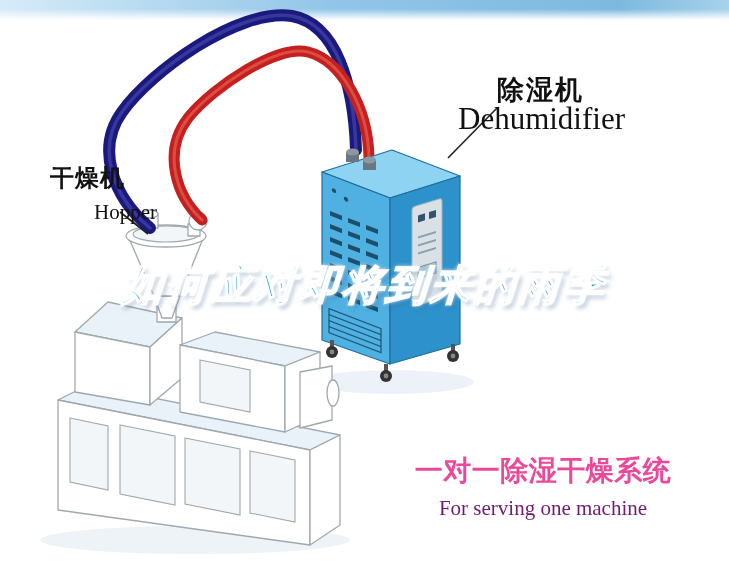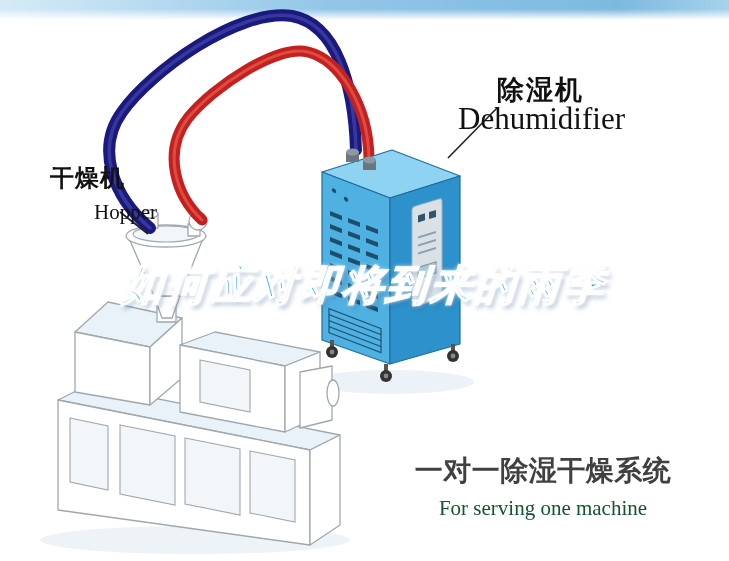--- a/index.html
+++ b/index.html
@@ -33,22 +33,22 @@
   .en-serif{font-family:'Liberation Serif',serif;}
   .headline{
     position:absolute;left:0;top:258px;width:729px;text-align:center;
     font-family:'Liberation Sans',sans-serif;font-size:41px;font-weight:bold;font-style:italic;
     color:var(--headline_fill,#16a2e4);
     -webkit-text-stroke:1.5px #ffffff;
     text-shadow:0 0 2px #fff,0 0 5px #fff,3px 4px 4px rgba(40,90,140,.35);
     letter-spacing:3px;transform:skewX(-4deg);
   }
   .sys-block{position:absolute;left:398px;top:452px;width:290px;text-align:center;}
-  .sys-cn{font-size:28px;font-weight:bold;letter-spacing:0.5px;color:#404040;}
-  .sys-en{font-size:21px;color:#14532d;margin-top:6px;}
+  .sys-cn{font-size:28px;font-weight:bold;letter-spacing:0.5px;color:#ec4899;}
+  .sys-en{font-size:21px;color:#701a75;margin-top:6px;}
 </style>
 </head>
 <body>
 
 <div class="stage">
 
   <div class="banner"></div>
 
   <svg width="729" height="561" viewBox="0 0 729 561">
 

